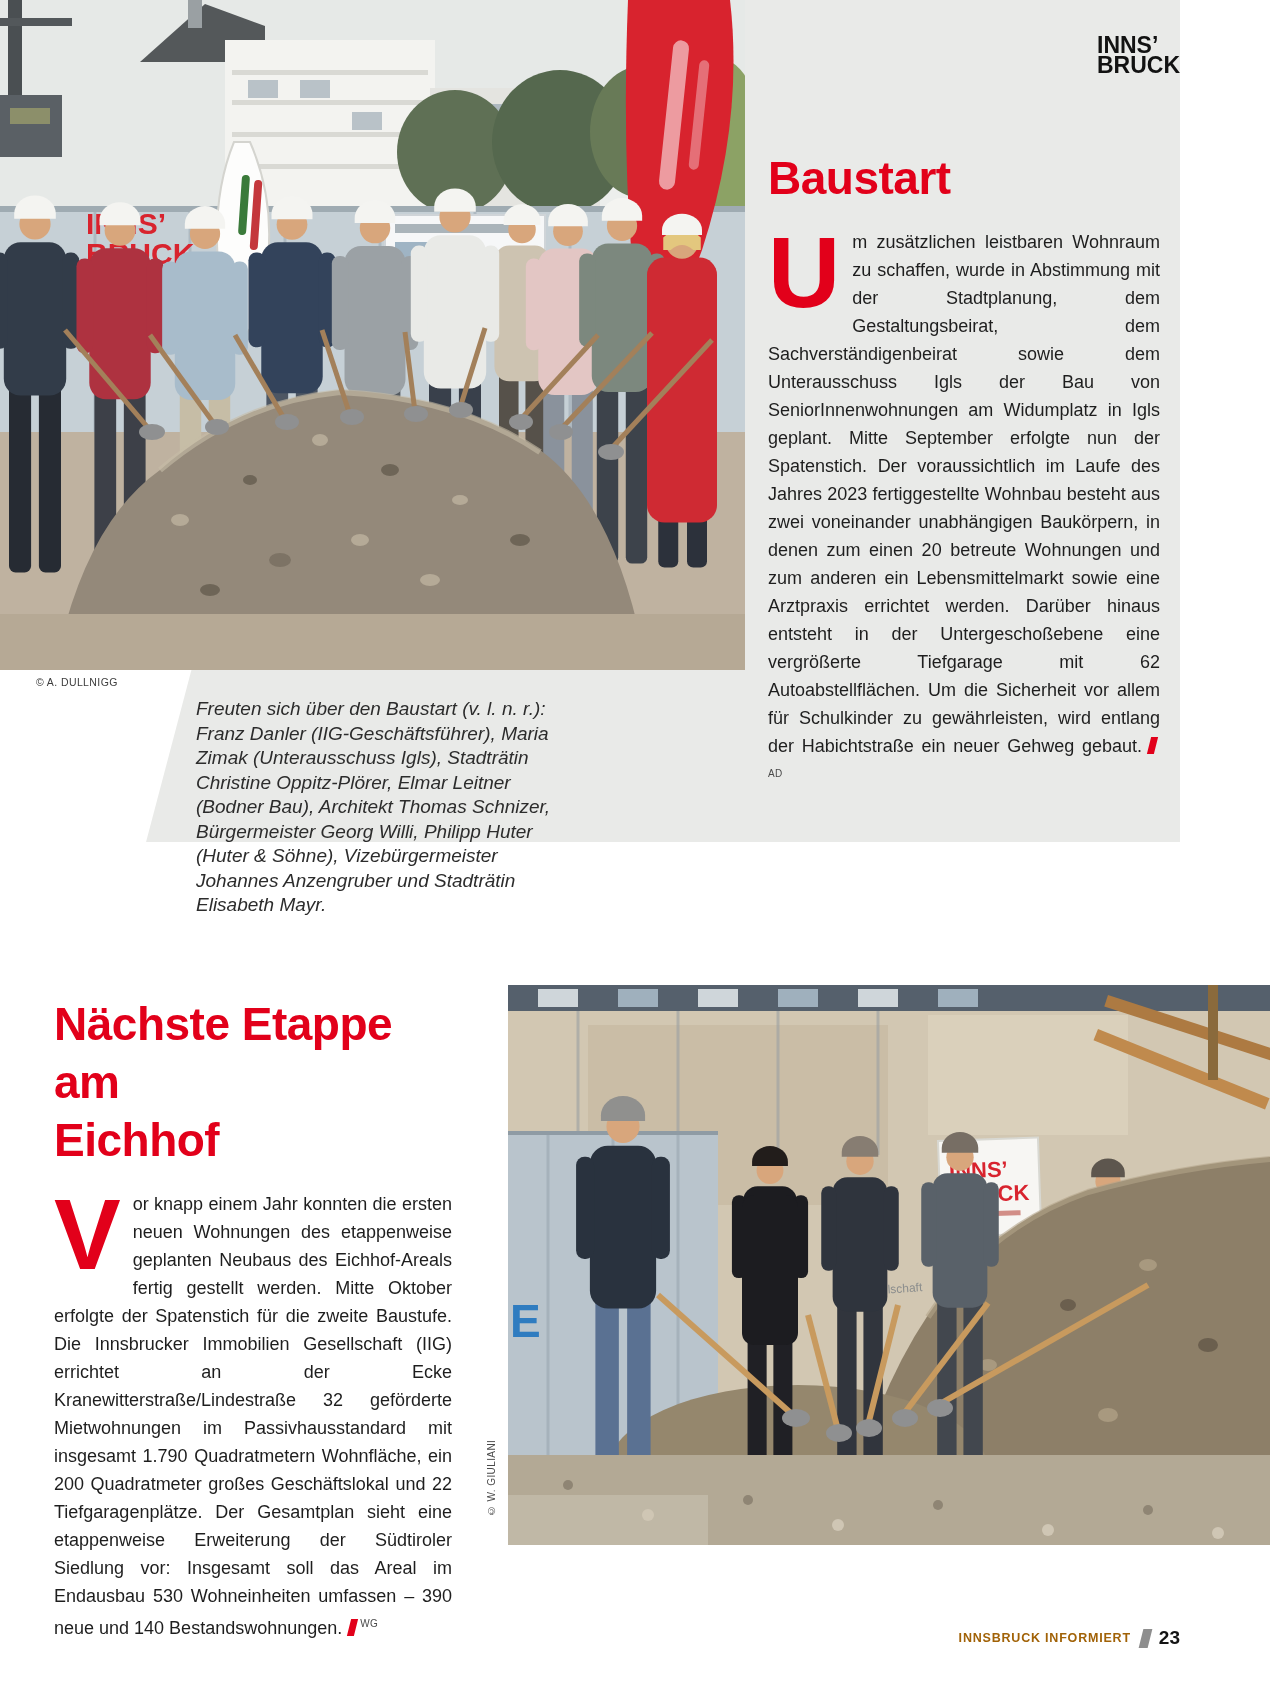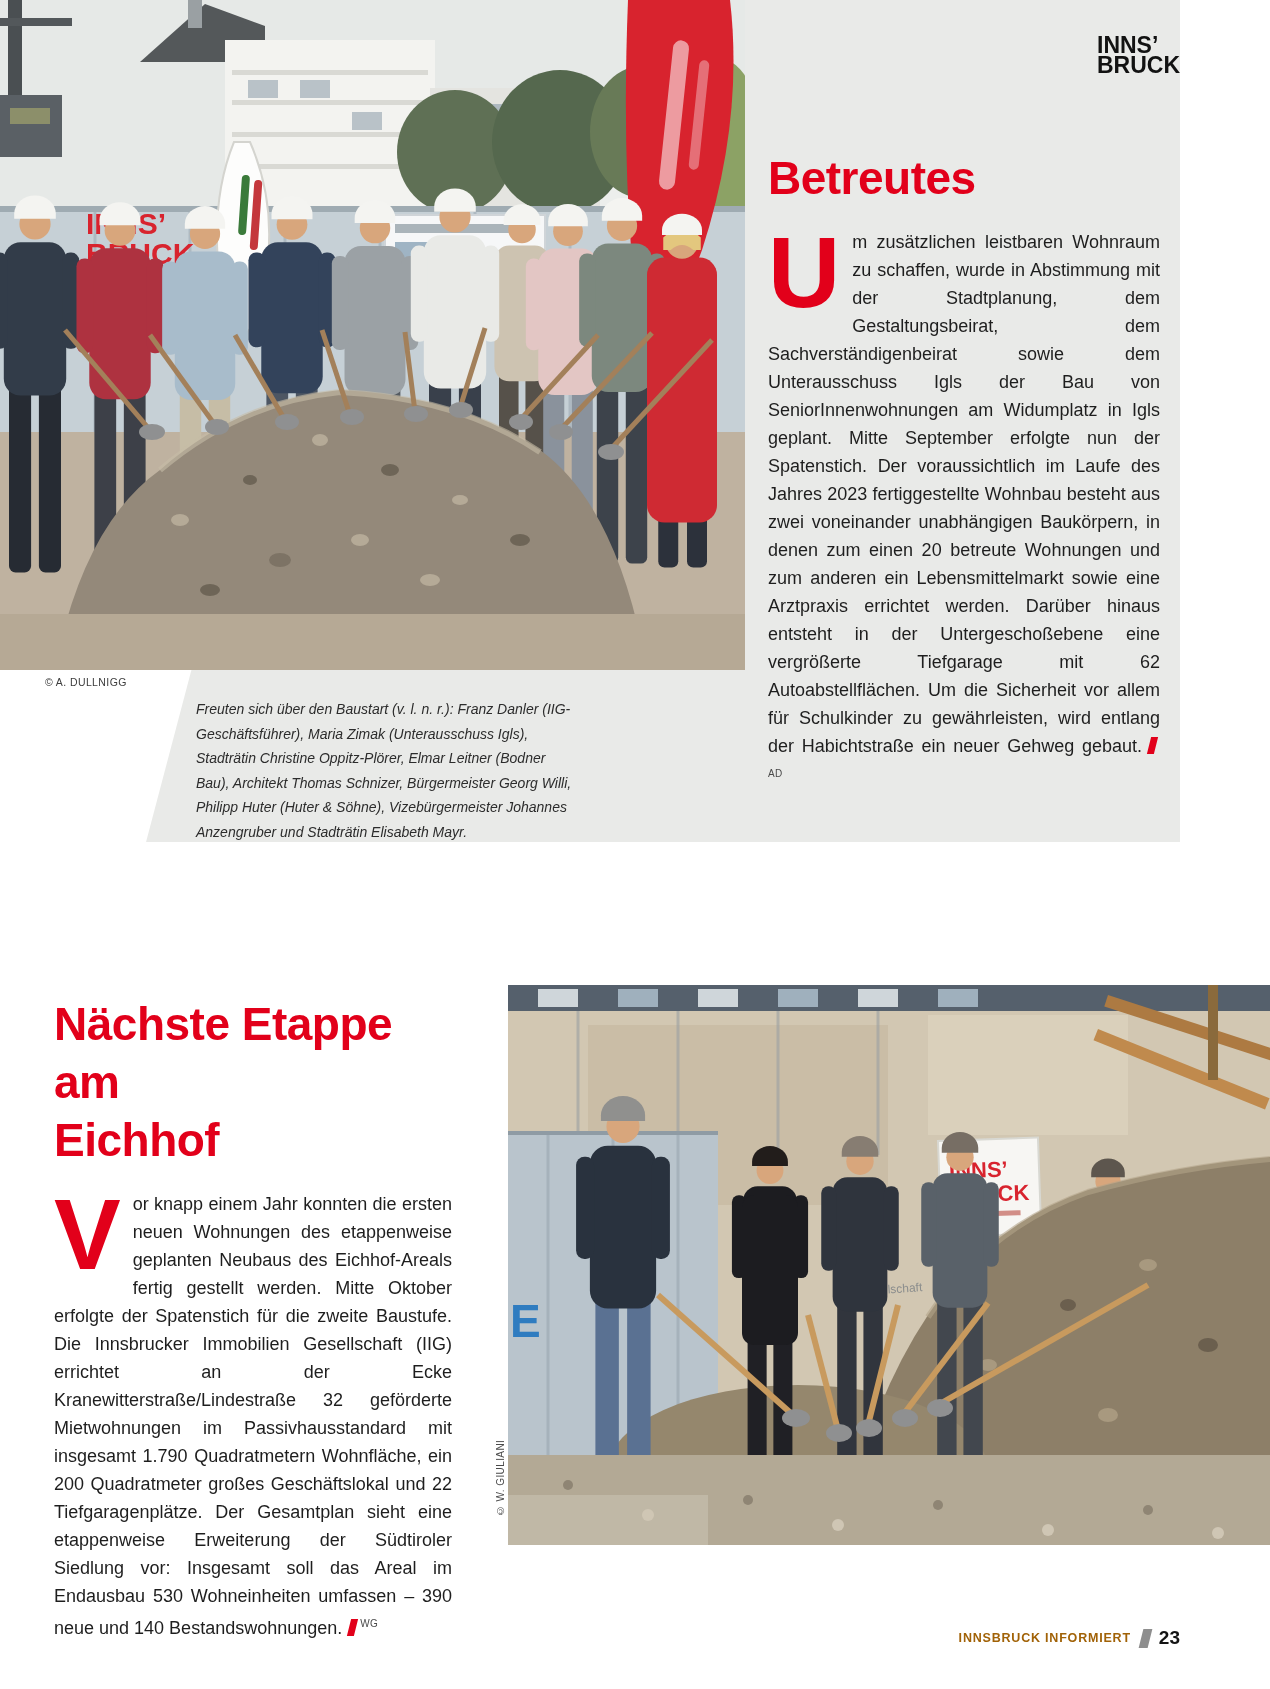--- a/index.html
+++ b/index.html
@@ -6,25 +6,25 @@
   .page{position:relative;width:1270px;height:1689px;background:#fff;overflow:hidden;
         font-family:"Liberation Sans",sans-serif;color:#1e1e1e;}
   .panel{position:absolute;background:#e9eae8;z-index:0;}
   .panel-right{left:745px;top:0;width:435px;height:842px;}
   .panel-caption{left:140px;top:670px;width:605px;height:172px;
         clip-path:polygon(8.5% 0,100% 0,100% 100%,1% 100%);}
   figure{margin:0;}
   .photo-top{position:absolute;left:0;top:0;width:745px;height:670px;z-index:1;}
   .photo-bottom{position:absolute;left:508px;top:985px;width:762px;height:560px;z-index:1;}
   .photo-top svg,.photo-bottom svg{display:block;width:100%;height:100%;}
-  .credit{position:absolute;font-size:10.5px;color:#3d3d3d;letter-spacing:.4px;z-index:2;margin-left:9px;}
+  .credit{position:absolute;font-size:10.5px;color:#3d3d3d;letter-spacing:.4px;z-index:2;}
   .credit-top{left:36px;top:676px;}
   .credit-vert{left:486px;top:1396px;height:120px;writing-mode:vertical-rl;
         transform:rotate(180deg);font-size:10px;color:#4a4a4a;letter-spacing:.4px;}
-  .caption{position:absolute;font-style:italic;font-size:14px;line-height:24.5px;
+  .caption{position:absolute;font-style:italic;font-size:19px;line-height:24.5px;
         color:#2c2c2c;z-index:2;margin:0;}
   .caption-top{left:196px;top:697px;width:382px;}
   .caption-bottom{left:600px;top:900px;width:348px;}
   .logo{position:absolute;left:1097px;top:36px;z-index:2;font-weight:bold;font-size:23px;
         line-height:19.5px;color:#121212;}
   .logo span{display:block;}
   .article{position:absolute;z-index:2;}
   .article-igls{left:768px;top:150px;width:392px;}
   .article-eichhof{left:54px;top:996px;width:398px;}
   .headline{margin:0 0 20px 0;font-size:46px;line-height:1.26;font-weight:bold;
@@ -183,21 +183,21 @@
   <div class="credit credit-top">© A. DULLNIGG</div>
   <p class="caption caption-top">Freuten sich über den Baustart (v. l. n. r.): Franz Danler (IIG-Geschäftsführer), Maria Zimak (Unterausschuss Igls), Stadträtin Christine Oppitz-Plörer, Elmar Leitner (Bodner Bau), Architekt Thomas Schnizer, Bürgermeister Georg Willi, Philipp Huter (Huter &amp; Söhne), Vizebürgermeister Johannes Anzengruber und Stadträtin Elisabeth Mayr.</p>
 
   <div class="logo">
     <span>INNS’</span>
     <span>BRUCK</span>
   </div>
 
   <section class="article article-igls">
     <h1 class="headline">
-      <span>Betreutes</span>
+      <span>Baustart</span>
     </h1>
     <p class="bodytext"><span class="dropcap">U</span><span>m zusätzlichen leistbaren Wohnraum zu schaffen, wurde in Abstimmung mit der Stadtplanung, dem Gestaltungsbeirat, dem Sachverständigenbeirat sowie dem Unterausschuss Igls der Bau von SeniorInnenwohnungen am Widumplatz in Igls geplant. Mitte September erfolgte nun der Spatenstich. Der voraussichtlich im Laufe des Jahres 2023 fertiggestellte Wohnbau besteht aus zwei voneinander unabhängigen Baukörpern, in denen zum einen 20 betreute Wohnungen und zum anderen ein Lebensmittelmarkt sowie eine Arztpraxis errichtet werden. Darüber hinaus entsteht in der Untergeschoßebene eine vergrößerte Tiefgarage mit 62 Autoabstellflächen. Um die Sicherheit vor allem für Schulkinder zu gewährleisten, wird entlang der Habichtstraße ein neuer Gehweg gebaut.</span><span class="slash slash-red"></span><sup class="initials">AD</sup></p>
   </section>
 
 
   <section class="article article-eichhof">
     <h1 class="headline">
       <span>Nächste Etappe am</span>
       <span>Eichhof</span>
     </h1>

